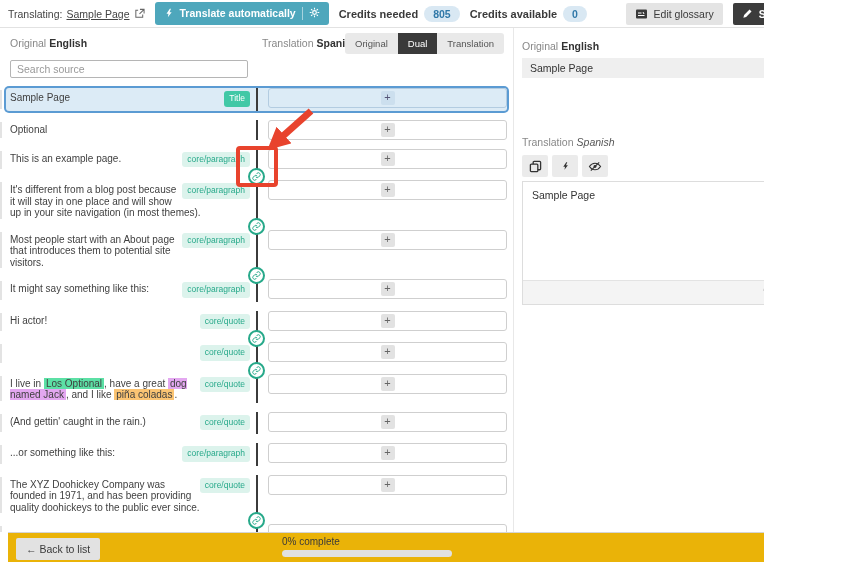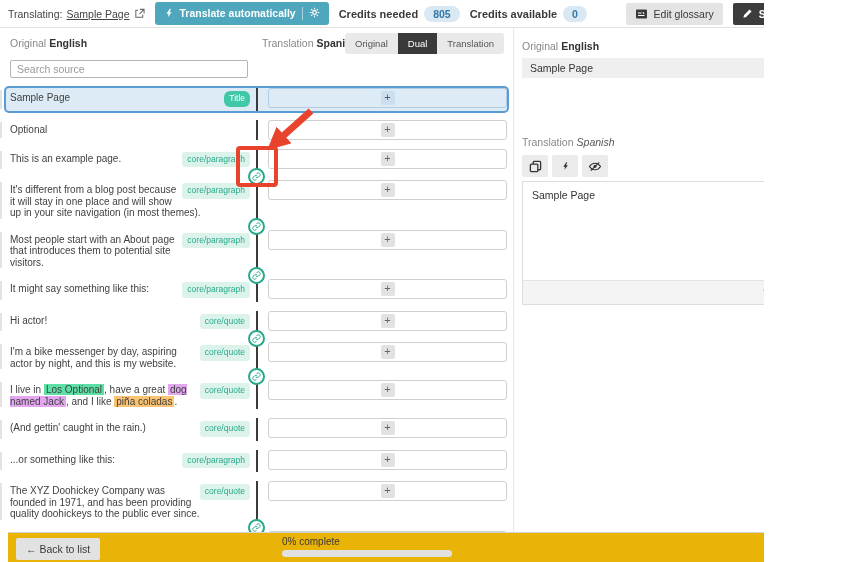--- a/index.html
+++ b/index.html
@@ -42,21 +42,21 @@
   .search-input { margin:6px 0 0 10px; width:238px; height:18px; border:1px solid #b5b5b5;
     border-radius:2px; font-size:10.5px; padding:0 6px; color:#333; font-family:inherit; }
   .search-input::placeholder { color:#999; }
 
   .rows { position:relative; margin:10px 0 0 6px; width:501px; }
   .seg-row { position:relative; display:flex; align-items:stretch; min-height:20px; margin-bottom:9px; }
   .seg-row::before { content:''; position:absolute; left:-6px; top:2px; bottom:2px; width:2px; background:#e3e3e3; }
   .seg-text { flex:0 0 250px; padding:4px 6px 2px 4px; font-size:10px; line-height:11.5px; color:#3f3f3f; }
   .seg-tag { float:right; font-size:8.5px; padding:2px 5px; border-radius:3px;
     background:var(--badge_teal_bg); color:var(--badge_teal_text); margin:-1px 0 2px 6px; white-space:nowrap; }
-  .seg-tag.solid { background:var(--badge_teal_solid); color:#fff;border-radius:6px; }
+  .seg-tag.solid { background:var(--badge_teal_solid); color:#fff; }
   .seg-divider { flex:0 0 2px; background:var(--divider_dark); }
   .seg-add { flex:1; padding-left:10px; }
   .add-box { height:20px; border:1px solid #cfcfcf; border-radius:3px; background:#fff;
     display:flex; align-items:center; justify-content:center; cursor:pointer; }
   .plus { width:14px; height:14px; background:#e2e2e2; border-radius:2px; color:#666;
     font-size:11px; line-height:13px; text-align:center; }
   .seg-row.selected { background:var(--selected_blue_bg); box-shadow:0 0 0 2px var(--selected_blue_border); border-radius:3px; }
   .seg-row.selected .add-box { background:transparent; border-color:#b3cce1; }
   .seg-row.selected .plus { background:#ccdfee; color:#557; }
   .link-badge { position:absolute; left:242px; bottom:-14px; width:17px; height:17px;
@@ -268,21 +268,21 @@
     <div class="link-badge">
       <svg viewBox="0 0 24 24">
         <path d="M10 13a5 5 0 0 0 7.54.54l3-3a5 5 0 0 0-7.07-7.07l-1.72 1.71"></path>
         <path d="M14 11a5 5 0 0 0-7.54-.54l-3 3a5 5 0 0 0 7.07 7.07l1.71-1.71"></path>
       </svg>
     </div>
   </div>
         <div class="seg-row">
     <div class="seg-text">
       <span class="seg-tag">core/quote</span>
-    <span>I'm a bike messenger by day, aspiring actor by night, and this is my website.</span></div>
+    </div>
     <div class="seg-divider"></div>
     <div class="seg-add">
       <div class="add-box">
         <span class="plus">+</span>
       </div>
     </div>
     <div class="link-badge">
       <svg viewBox="0 0 24 24">
         <path d="M10 13a5 5 0 0 0 7.54.54l3-3a5 5 0 0 0-7.07-7.07l-1.72 1.71"></path>
         <path d="M14 11a5 5 0 0 0-7.54-.54l-3 3a5 5 0 0 0 7.07 7.07l1.71-1.71"></path>

